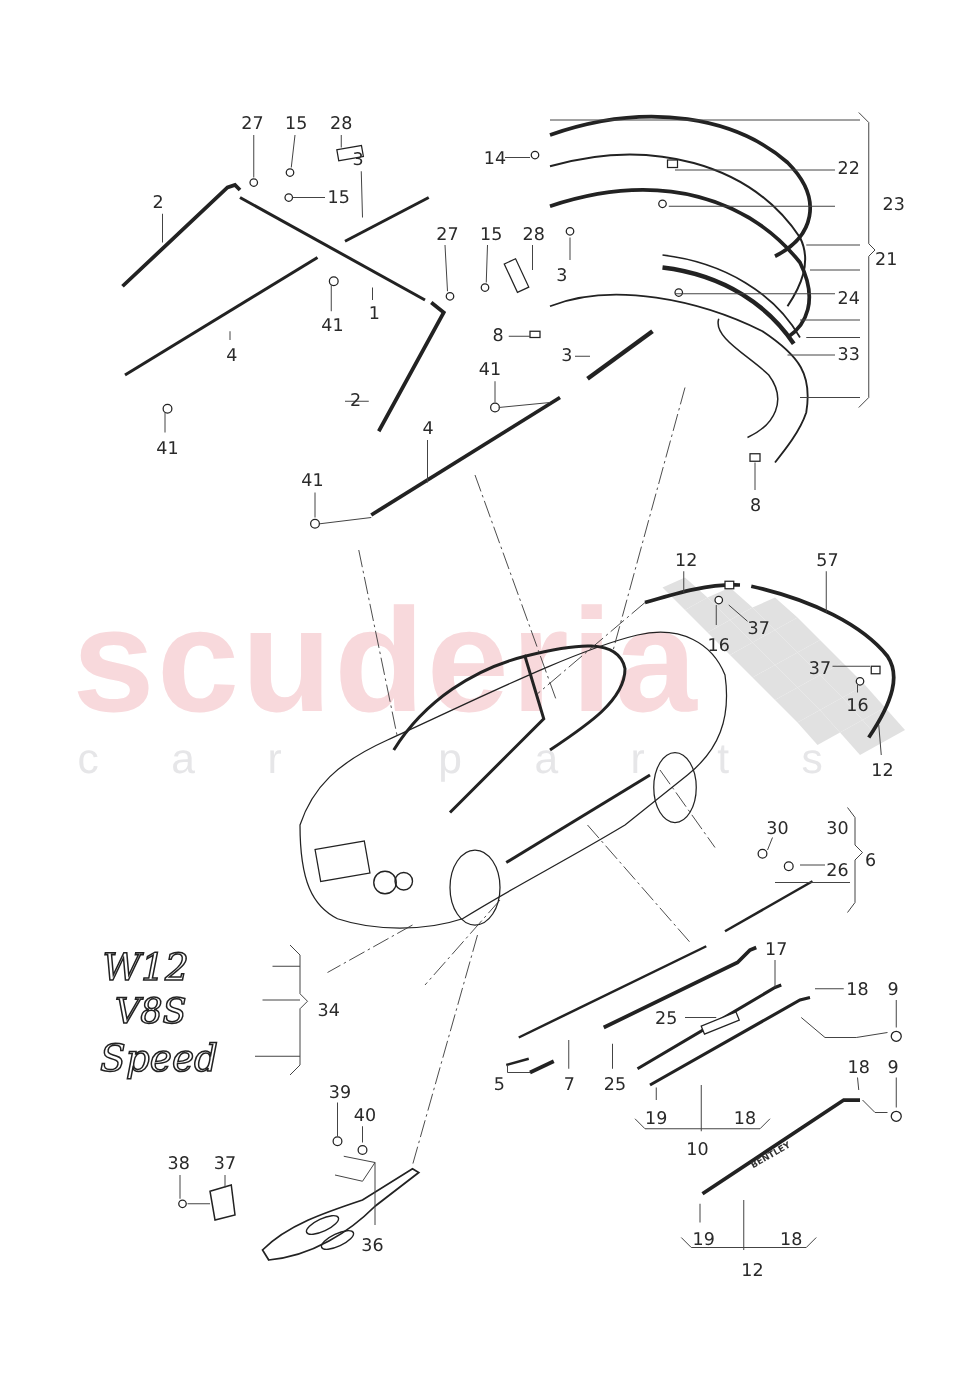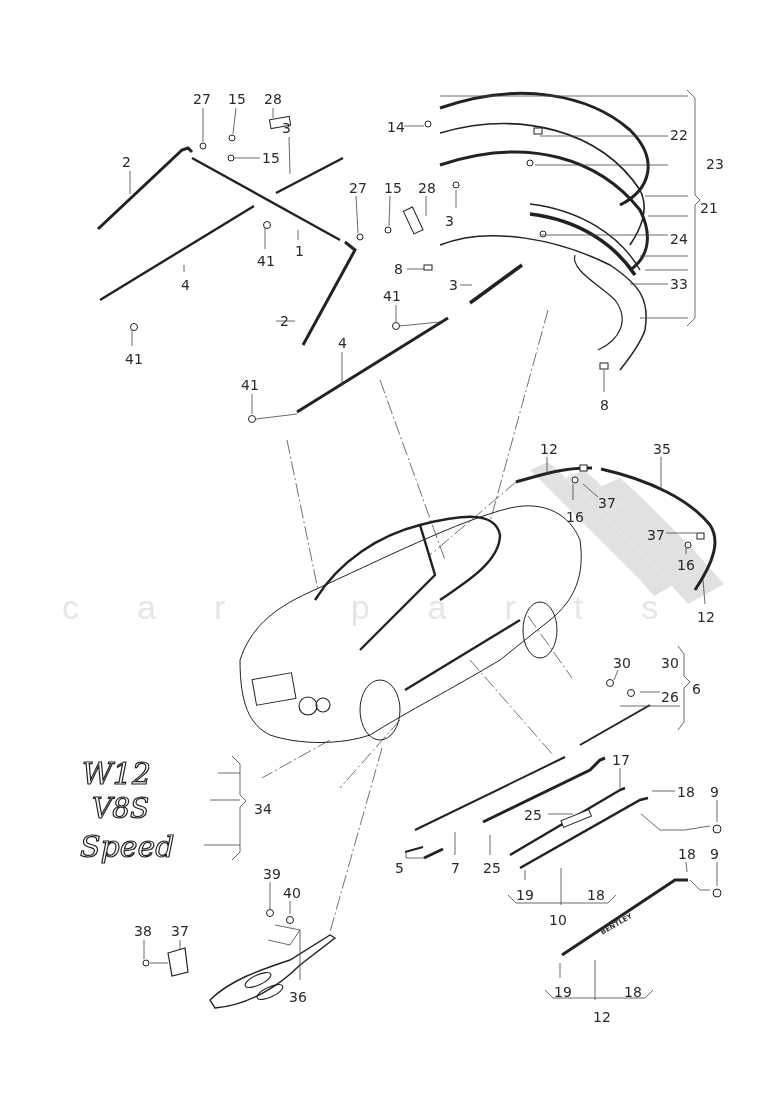--- a/index.html
+++ b/index.html
@@ -7,20 +7,21 @@
   .wm { position:absolute; left:0; top:0; width:778px; height:1100px; pointer-events:none; }
   .wm-main { position:absolute; left:58px; top:470px; font-family:"Liberation Sans", sans-serif; font-weight:bold; font-size:118px; letter-spacing:2px; color:#f8d9dc; line-height:1; }
   .wm-sub { position:absolute; left:62px; top:590px; font-family:"Liberation Sans", sans-serif; font-size:34px; letter-spacing:58px; color:#e6e6e8; line-height:1;text-align:right; }
   svg#diagram { position:absolute; left:0; top:0; }
   .lbl { position:absolute; font-family:"DejaVu Sans", sans-serif; font-size:14px; color:#2a2a2a; line-height:1; white-space:nowrap; }
 </style>
 </head>
 <body>
 
 <div class="wm">
+  <div class="wm-main">scuderia</div>
   <div class="wm-sub">car parts</div>
 </div>
 
 <svg id="diagram" width="778" height="1100" viewBox="0 0 778 1100" xmlns="http://www.w3.org/2000/svg">
 
   <g fill="#dcdcdc" opacity="0.85">
     <polygon points="530,470 548,462 566,478 548,488"></polygon>
     <polygon points="566,478 584,470 602,486 584,496"></polygon>
     <polygon points="548,488 566,478 584,496 566,506"></polygon>
     <polygon points="584,496 602,486 620,504 602,514"></polygon>
@@ -253,21 +254,21 @@
   <span class="lbl" style="left:670px;top:128px">22</span>
   <span class="lbl" style="left:706px;top:157px">23</span>
   <span class="lbl" style="left:445px;top:214px">3</span>
   <span class="lbl" style="left:700px;top:201px">21</span>
   <span class="lbl" style="left:670px;top:232px">24</span>
   <span class="lbl" style="left:394px;top:262px">8</span>
   <span class="lbl" style="left:449px;top:278px">3</span>
   <span class="lbl" style="left:670px;top:277px">33</span>
   <span class="lbl" style="left:600px;top:398px">8</span>
   <span class="lbl" style="left:540px;top:442px">12</span>
-  <span class="lbl" style="left:653px;top:442px">35</span>
+  <span class="lbl" style="left:653px;top:442px">57</span>
   <span class="lbl" style="left:598px;top:496px">37</span>
   <span class="lbl" style="left:566px;top:510px">16</span>
   <span class="lbl" style="left:647px;top:528px">37</span>
   <span class="lbl" style="left:677px;top:558px">16</span>
   <span class="lbl" style="left:697px;top:610px">12</span>
   <span class="lbl" style="left:613px;top:656px">30</span>
   <span class="lbl" style="left:661px;top:656px">30</span>
   <span class="lbl" style="left:692px;top:682px">6</span>
   <span class="lbl" style="left:661px;top:690px">26</span>
   <span class="lbl" style="left:254px;top:802px">34</span>

